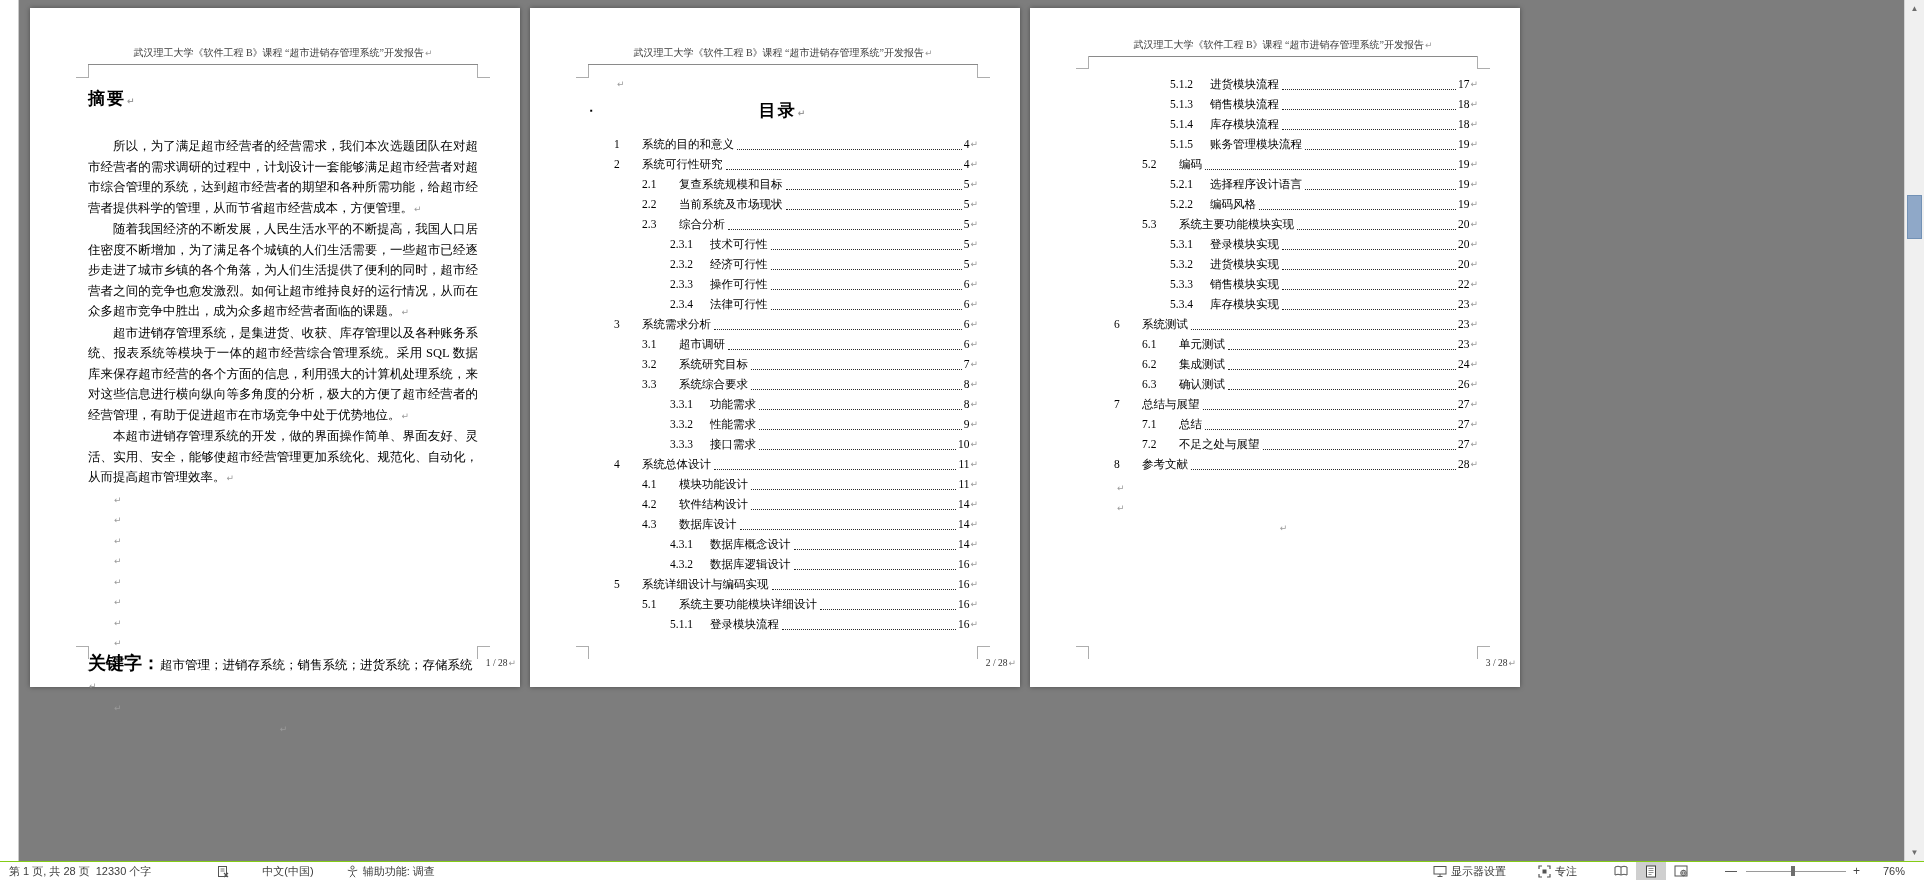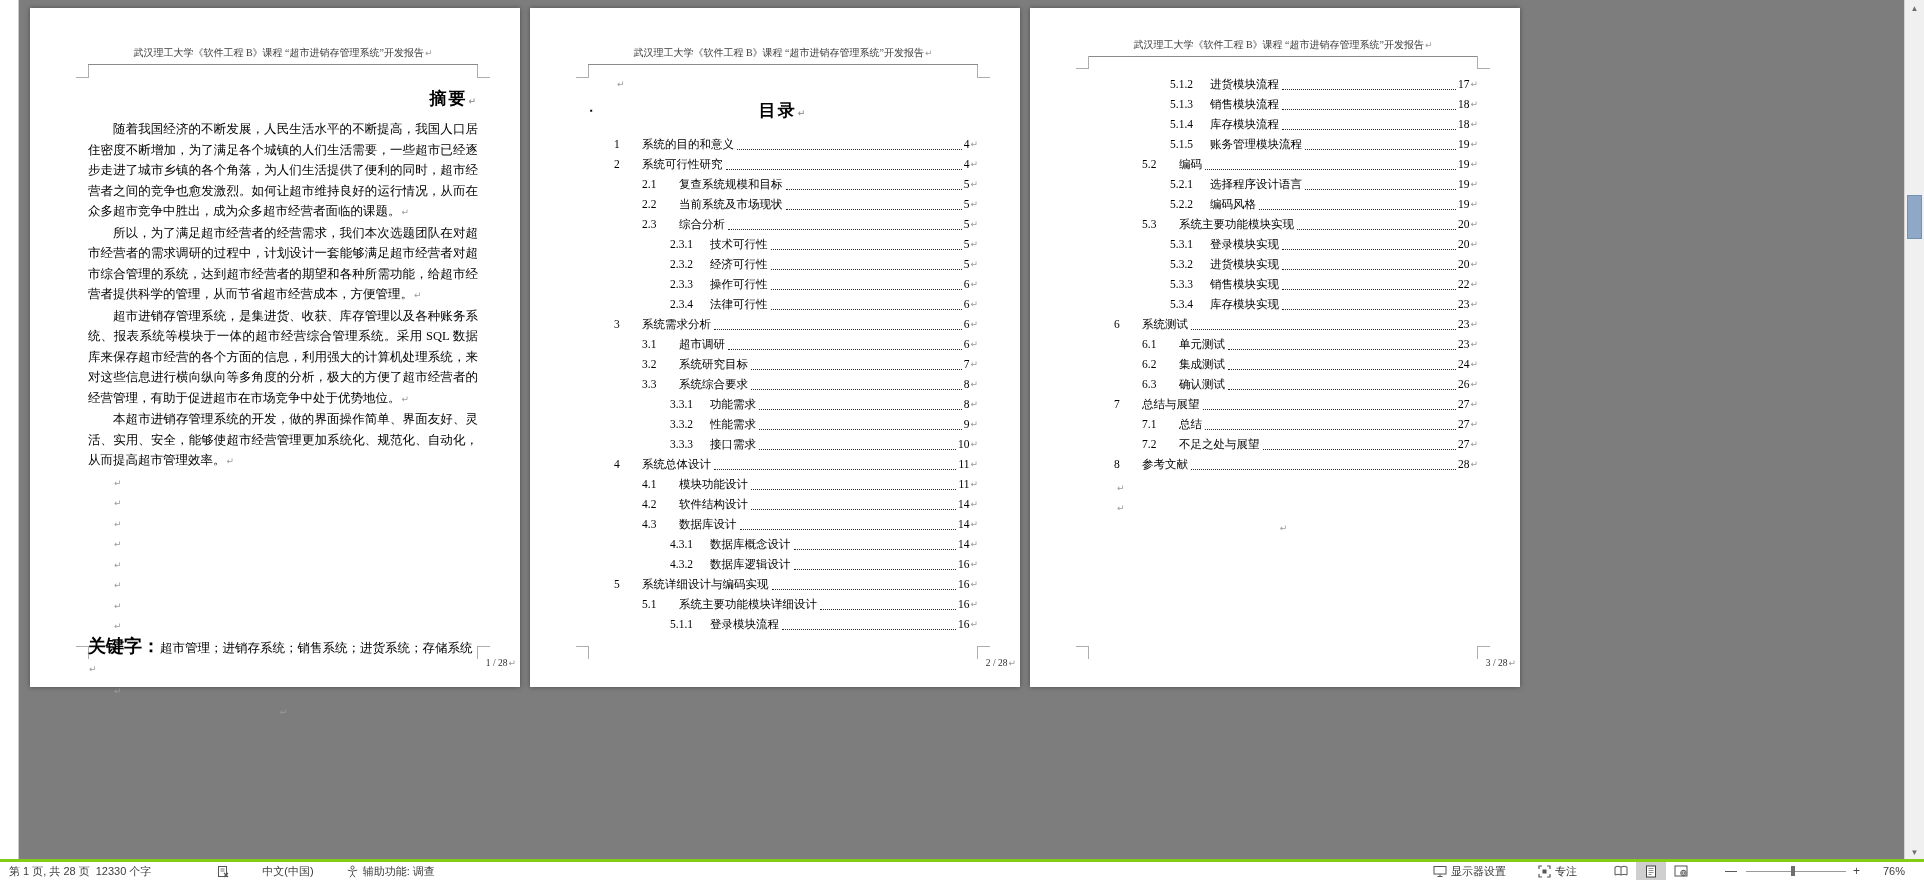--- a/index.html
+++ b/index.html
@@ -29,21 +29,21 @@
   .crop.br{right:30px;top:638px;border-left-width:1px;border-top-width:1px;}
   .page-3 .crop.tl,.page-3 .crop.tr{top:48px;}
 
   .page-footer{position:absolute;left:0;right:4px;top:650px;text-align:right;
                font-size:9.5px;color:#2e2e2e;}
 
   .content{position:absolute;left:58px;right:42px;top:78px;}
   .page-2 .content{top:64px;}
   .page-3 .content{top:56px;}
 
-  .doc-title{text-align:right;font-size:17px;font-weight:bold;line-height:26px;height:26px;margin-bottom:7px;letter-spacing:2px;}
+  .doc-title{text-align:left;font-size:17px;font-weight:bold;line-height:26px;height:26px;margin-bottom:24px;letter-spacing:2px;}
   .para{margin:0;font-size:12.5px;line-height:20.5px;text-align:justify;text-indent:25px;}
   .empty-line{height:20.5px;line-height:20.5px;padding-left:25px;font-size:12px;}
   .keywords{font-size:12.5px;line-height:20.5px;}
   .keywords b{font-size:18px;}
   .center-line{height:20.5px;line-height:20.5px;text-align:center;}
 
   
   .toc-top-line{height:20px;line-height:20px;padding-left:28px;}
   .toc-heading{position:relative;text-align:center;font-size:17px;font-weight:bold;height:26px;line-height:26px;margin-top:6px;letter-spacing:2px;}
   .heading-bullet{position:absolute;left:2px;top:0;font-size:8px;color:#000;letter-spacing:0;}
@@ -63,21 +63,21 @@
 
   
   .scrollbar{position:absolute;right:0;top:0;bottom:19px;width:19px;background:#f0f0f0;border-left:1px solid #d4d4d4;}
   .sb-btn{position:absolute;left:0;right:0;height:17px;text-align:center;font-size:8px;color:#6d6d6d;line-height:17px;cursor:pointer;}
   .sb-btn.up{top:0;}
   .sb-btn.down{bottom:0;}
   .sb-thumb{position:absolute;left:2px;right:2px;top:195px;height:42px;background:#8fa8c8;border:1px solid #7291b5;}
 
   
   .status-bar{position:absolute;left:0;right:0;bottom:0;height:18px;background:#ffffff;
-              border-top:3px solid #84cc16;display:flex;align-items:center;
+              border-top:1px solid #84cc16;display:flex;align-items:center;
               font-size:11px;color:#3b3b3b;white-space:nowrap;}
   .sb-item{display:flex;align-items:center;gap:4px;height:18px;padding:0 3px;cursor:pointer;}
   .m6{margin-left:6px;} .m24{} .m60{margin-left:60px;} .m14{margin-left:26px;}
   .spacer{flex:1 1 auto;}
   .icon{display:inline-flex;align-items:center;justify-content:center;}
   .view-btn{width:24px;justify-content:center;}
   .view-btn.active{background:#cfcfcf;}
   .zoom-label{margin:0 8px 0 10px;min-width:30px;text-align:right;margin-right:8px;}
   .zoom-sign{font-size:12px;width:14px;text-align:center;color:#444;}
   .slider{position:relative;width:100px;height:18px;margin:0 4px;}
@@ -94,23 +94,23 @@
     <div class="crop tl"></div>
     <div class="crop tr"></div>
     <div class="crop bl"></div>
     <div class="crop br"></div>
 
     <div class="content">
       <div class="doc-title"><span>摘要</span><span class="pilcrow">↵</span></div>
 
       <div>
 
+          <p class="para"><span>所以，为了满足超市经营者的经营需求，我们本次选题团队在对超市经营者的需求调研的过程中，计划设计一套能够满足超市经营者对超市综合管理的系统，达到超市经营者的期望和各种所需功能，给超市经营者提供科学的管理，从而节省超市经营成本，方便管理。</span><span class="pilcrow">↵</span></p>
+
           <p class="para"><span>随着我国经济的不断发展，人民生活水平的不断提高，我国人口居住密度不断增加，为了满足各个城镇的人们生活需要，一些超市已经逐步走进了城市乡镇的各个角落，为人们生活提供了便利的同时，超市经营者之间的竞争也愈发激烈。如何让超市维持良好的运行情况，从而在众多超市竞争中胜出，成为众多超市经营者面临的课题。</span><span class="pilcrow">↵</span></p>
-
-          <p class="para"><span>所以，为了满足超市经营者的经营需求，我们本次选题团队在对超市经营者的需求调研的过程中，计划设计一套能够满足超市经营者对超市综合管理的系统，达到超市经营者的期望和各种所需功能，给超市经营者提供科学的管理，从而节省超市经营成本，方便管理。</span><span class="pilcrow">↵</span></p>
 
           <p class="para"><span>超市进销存管理系统，是集进货、收获、库存管理以及各种账务系统、报表系统等模块于一体的超市经营综合管理系统。采用 SQL 数据库来保存超市经营的各个方面的信息，利用强大的计算机处理系统，来对这些信息进行横向纵向等多角度的分析，极大的方便了超市经营者的经营管理，有助于促进超市在市场竞争中处于优势地位。</span><span class="pilcrow">↵</span></p>
 
           <p class="para"><span>本超市进销存管理系统的开发，做的界面操作简单、界面友好、灵活、实用、安全，能够使超市经营管理更加系统化、规范化、自动化，从而提高超市管理效率。</span><span class="pilcrow">↵</span></p>
         </div>
 
       <div class="empty-line"><span class="pilcrow">↵</span></div>
       <div class="empty-line"><span class="pilcrow">↵</span></div>
       <div class="empty-line"><span class="pilcrow">↵</span></div>
       <div class="empty-line"><span class="pilcrow">↵</span></div>

